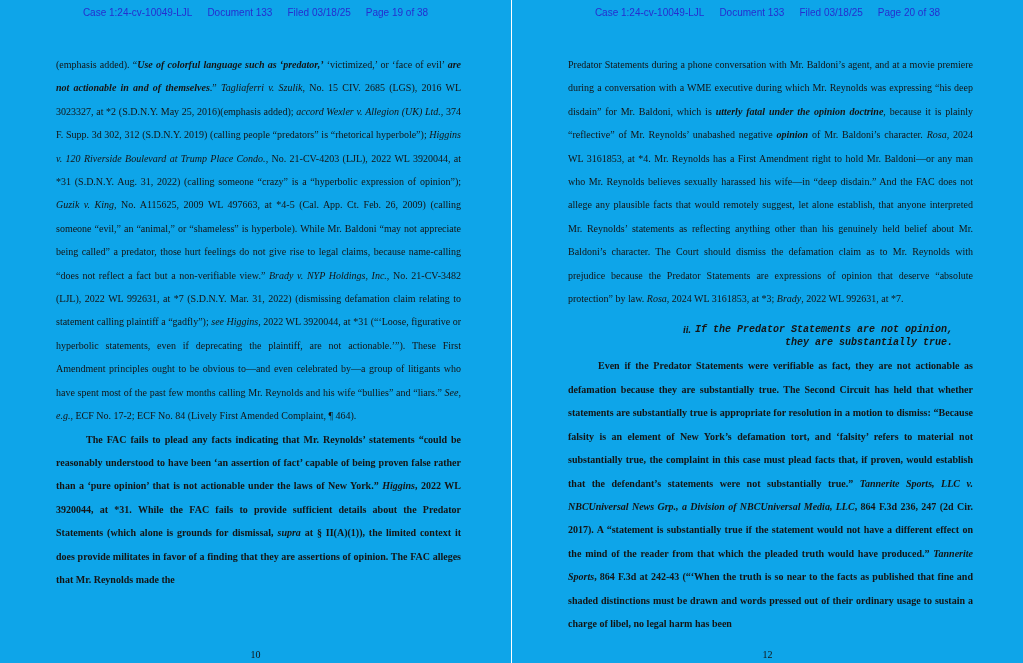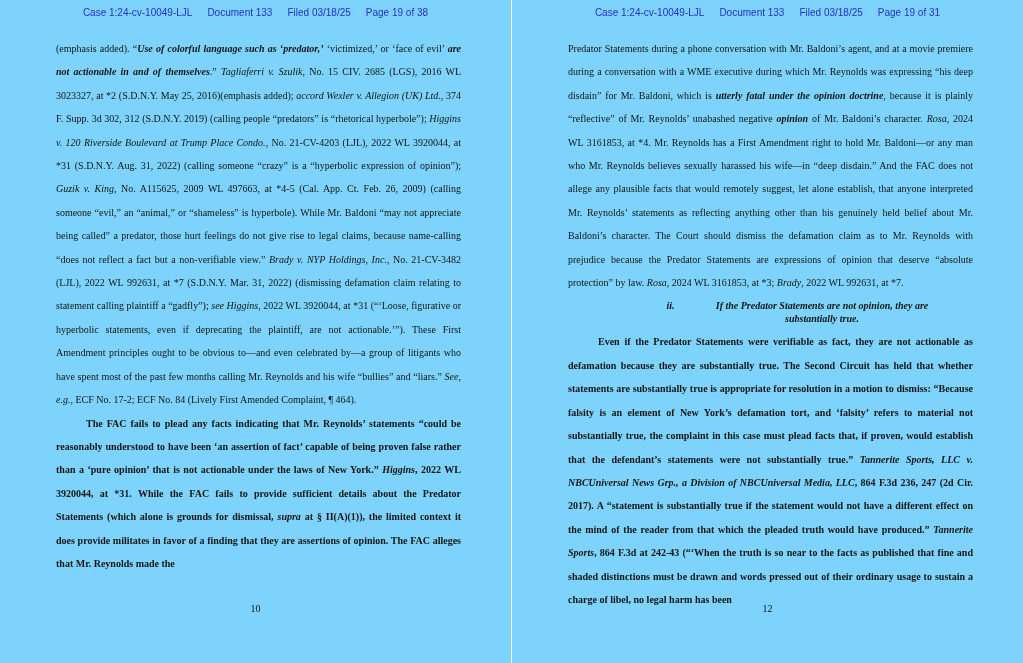--- a/index.html
+++ b/index.html
@@ -2,46 +2,46 @@
 <html style="--header-blue: #262ecf;"><head>
 <meta charset="utf-8">
 <style>
   * { margin:0; padding:0; box-sizing:border-box; }
   html, body { width:1023px; height:663px; background:#ffffff; }
   .canvas {
     position:relative; width:1023px; height:663px; overflow:hidden;
     background:#ffffff; color:#141414;
     font-family:"Liberation Serif", serif;
   }
-  .page { position:absolute; top:0; width:511px; height:663px; background:#7dd3fc; }
+  .page { position:absolute; top:0; width:511px; height:663px; background:#0ea5e9; }
   .page-left { left:0; }
   .page-right { left:512px; }
   .stamp {
     position:absolute; top:7px; left:0; width:100%;
     display:flex; justify-content:center; gap:15px; white-space:nowrap;
     font-family:"Liberation Sans", sans-serif; font-size:10px;
     color:var(--header-blue, #262ecf);
   }
   .body {
-    position:absolute; top:37px; left:56px; width:405px;
+    position:absolute; top:53px; left:56px; width:405px;
     font-size:10px; line-height:23.4px; text-align:justify;
   }
   .para { margin:0; }
   .para.indent { text-indent:30px;font-weight:bold; }
   .run-n { font-style:normal; }
   .run-i { font-style:italic; }
   .run-bi { font-style:italic; font-weight:bold; }
   .subheading {
-    display:flex; margin:5px 0 5px 82px;
-    line-height:13px; text-align:center;
+    display:flex; margin:13px 0 5px 82px;
+    line-height:13px; text-align:right;
   }
   .subheading-num { flex:0 0 41px; font-style:italic; font-weight:bold; }
-  .subheading-text { width:262px; font-style:italic; font-weight:bold; }
+  .subheading-text { width:262px; font-style:italic; font-weight:bold;font-family:Liberation Mono, monospace; }
   .page-num {
-    position:absolute; top:603px; left:0; width:100%;
+    position:absolute; top:649px; left:0; width:100%;
     text-align:center; font-size:10px;
   }
 </style>
 </head>
 <body>
 
 <div class="canvas">
 
   <div class="page page-left">
     <div class="stamp">
@@ -55,21 +55,21 @@
         <p class="para indent"><span class="run-n">The FAC fails to plead any facts indicating that Mr. Reynolds’ statements “could be reasonably understood to have been ‘an assertion of fact’ capable of being proven false rather than a ‘pure opinion’ that is not actionable under the laws of New York.” </span><span class="run-i">Higgins</span><span class="run-n">, 2022 WL 3920044, at *31. While the FAC fails to provide sufficient details about the Predator Statements (which alone is grounds for dismissal, </span><span class="run-i">supra</span><span class="run-n"> at § II(A)(1)), the limited context it does provide militates in favor of a finding that they are assertions of opinion. The FAC alleges that Mr. Reynolds made the</span></p>
       </div>
     <div class="page-num">10</div>
   </div>
 
   <div class="page page-right">
     <div class="stamp">
       <span>Case 1:24-cv-10049-LJL</span>
       <span>Document 133</span>
       <span>Filed 03/18/25</span>
-      <span>Page 19 of 31</span>
+      <span>Page 20 of 38</span>
     </div>
     <div class="body">
         <p class="para"><span class="run-n">Predator Statements during a phone conversation with Mr. Baldoni’s agent, and at a movie premiere during a conversation with a WME executive during which Mr. Reynolds was expressing “his deep disdain” for Mr. Baldoni, which is </span><span class="run-bi">utterly fatal under the opinion doctrine</span><span class="run-n">, because it is plainly “reflective” of Mr. Reynolds’ unabashed negative </span><span class="run-bi">opinion</span><span class="run-n"> of Mr. Baldoni’s character. </span><span class="run-i">Rosa</span><span class="run-n">, 2024 WL 3161853, at *4. Mr. Reynolds has a First Amendment right to hold Mr. Baldoni—or any man who Mr. Reynolds believes sexually harassed his wife—in “deep disdain.” And the FAC does not allege any plausible facts that would remotely suggest, let alone establish, that anyone interpreted Mr. Reynolds’ statements as reflecting anything other than his genuinely held belief about Mr. Baldoni’s character. The Court should dismiss the defamation claim as to Mr. Reynolds with prejudice because the Predator Statements are expressions of opinion that deserve “absolute protection” by law. </span><span class="run-i">Rosa</span><span class="run-n">, 2024 WL 3161853, at *3; </span><span class="run-i">Brady</span><span class="run-n">, 2022 WL 992631, at *7.</span></p>
         <div class="subheading">
           <span class="subheading-num">ii.</span>
           <span class="subheading-text"><span class="run-bi">If the Predator Statements are not opinion, they are substantially true.</span></span>
         </div>
         <p class="para indent"><span class="run-n">Even if the Predator Statements were verifiable as fact, they are not actionable as defamation because they are substantially true. The Second Circuit has held that whether statements are substantially true is appropriate for resolution in a motion to dismiss: “Because falsity is an element of New York’s defamation tort, and ‘falsity’ refers to material not substantially true, the complaint in this case must plead facts that, if proven, would establish that the defendant’s statements were not substantially true.” </span><span class="run-i">Tannerite Sports, LLC v. NBCUniversal News Grp., a Division of NBCUniversal Media, LLC</span><span class="run-n">, 864 F.3d 236, 247 (2d Cir. 2017). A “statement is substantially true if the statement would not have a different effect on the mind of the reader from that which the pleaded truth would have produced.” </span><span class="run-i">Tannerite Sports</span><span class="run-n">, 864 F.3d at 242-43 (“‘When the truth is so near to the facts as published that fine and shaded distinctions must be drawn and words pressed out of their ordinary usage to sustain a charge of libel, no legal harm has been</span></p>
       </div>
     <div class="page-num">12</div>

